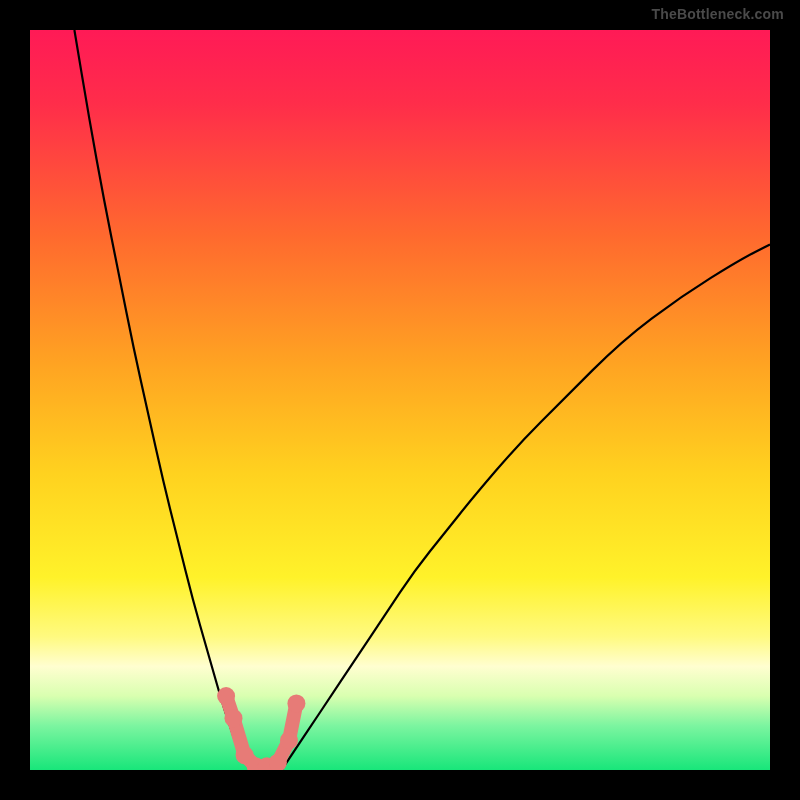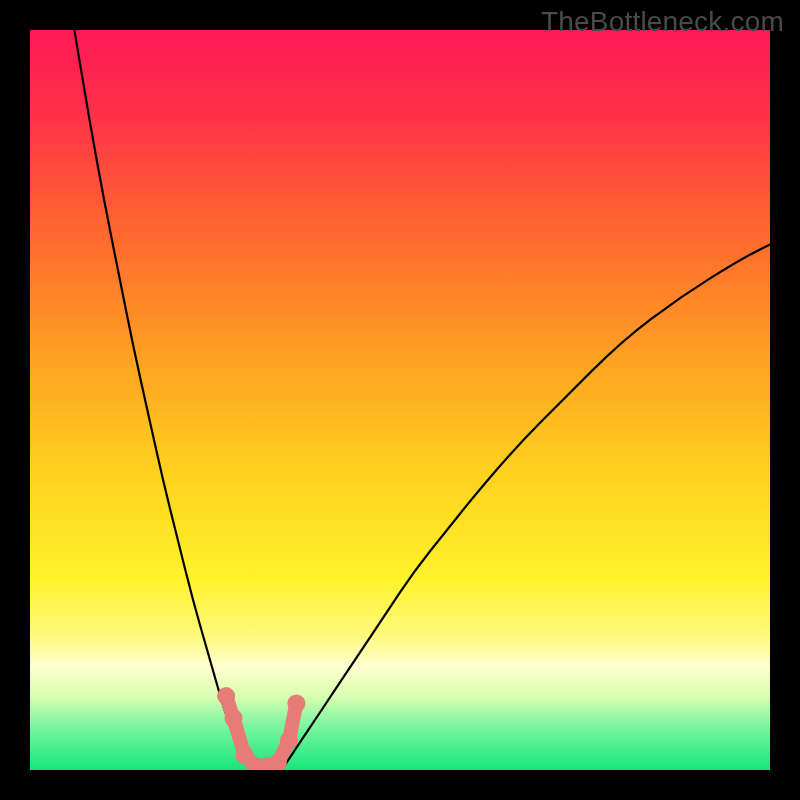--- a/index.html
+++ b/index.html
@@ -29,22 +29,22 @@
     left: 0; top: 0;
     width: 100%;
     height: 100%;
     pointer-events: none;
   }
   .watermark {
     position: absolute;
     top: 6px;
     right: 16px;
     color: #4a4a4a;
-    font-size: 28px;
-    font-weight: 400;
+    font-size: 14px;
+    font-weight: 700;
     letter-spacing: 0.2px;
   }
 </style>
 </head>
 <body>
 
 <div class="frame">
   <svg class="gradient-bg" viewBox="0 0 740 740" preserveAspectRatio="none">
     <defs>
       <linearGradient id="bg-grad" x1="0" y1="0" x2="0" y2="1">

